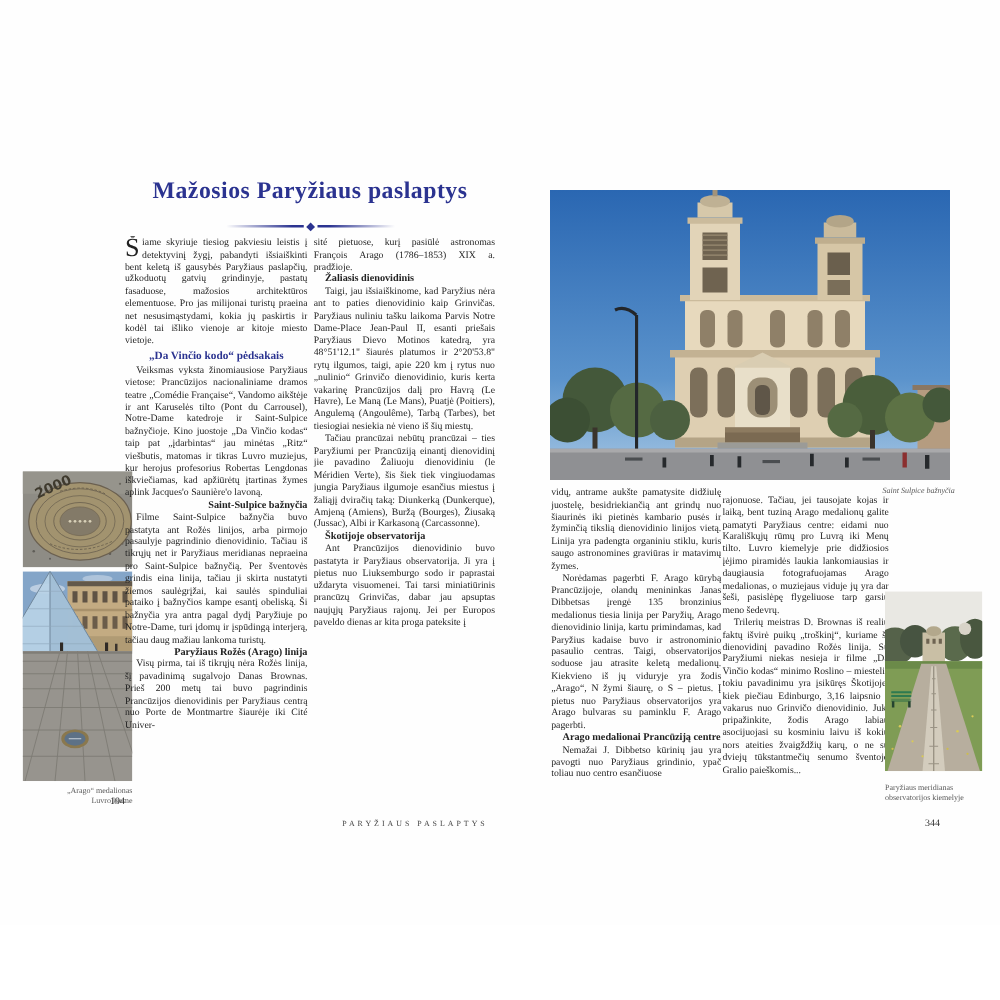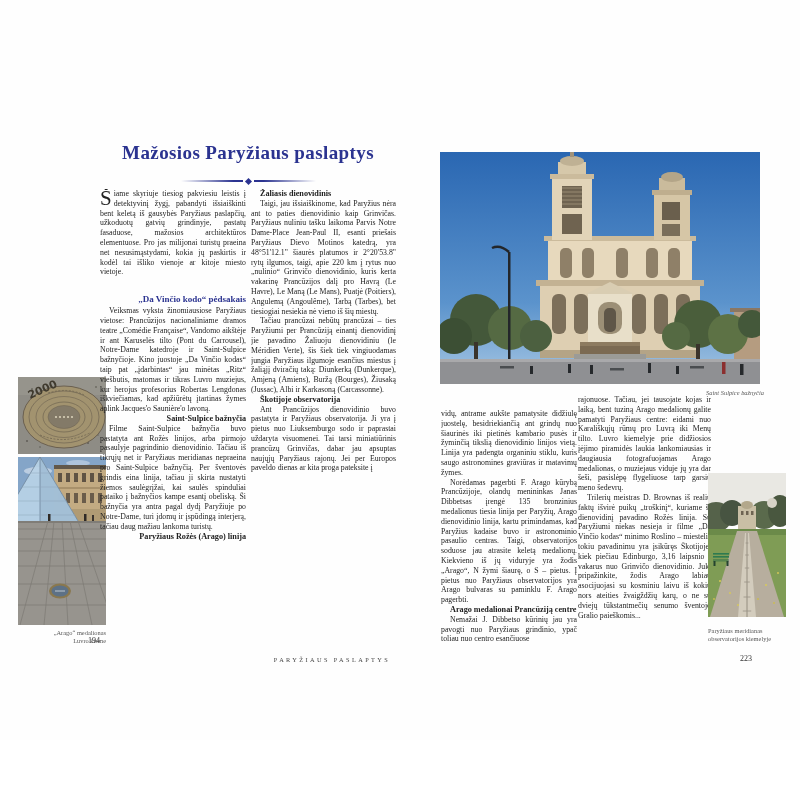--- a/index.html
+++ b/index.html
@@ -9,22 +9,22 @@
   .page-title{position:absolute;left:100px;top:142px;width:296px;text-align:center;
               font-size:19px;font-weight:bold;color:#2b3390;letter-spacing:.4px;}
   .ornament{position:absolute;left:173px;top:177px;width:150px;height:8px;
             display:flex;align-items:center;justify-content:center;gap:3px;}
   .orn-line{height:2px;width:62px;background:linear-gradient(to right,rgba(43,51,144,0),#2b3390 85%);}
   .orn-line.rev{background:linear-gradient(to left,rgba(43,51,144,0),#2b3390 85%);}
   .orn-diamond{width:5px;height:5px;background:#2b3390;transform:rotate(45deg);flex:0 0 auto;}
   .col{position:absolute;overflow:hidden;}
   .col p{margin:0;text-align:justify;font-size:7.8px;line-height:9.8px;text-indent:9px;}
   .col p.noind{text-indent:0;}
-  .h-blue{margin:16px 0 1px;font-size:9px;line-height:12px;font-weight:bold;color:#2b3390;
-          text-align:right;text-indent:0 !important;}
+  .h-blue{margin:1px 0 1px;font-size:9px;line-height:12px;font-weight:bold;color:#2b3390;
+          text-align:center;text-indent:0 !important;}
   .h-sub{margin:0;font-size:8.2px;line-height:9.8px;font-weight:bold;text-align:justify;text-indent:9px;}
   .h-sub.center{text-align:right;text-indent:0;}
   .dropcap{float:left;font-size:21px;line-height:17px;padding:1px 2px 0 0;font-weight:normal;}
   .caption{position:absolute;font-size:6.4px;line-height:8.2px;color:#5a5a5a;}
   .caption.right{text-align:right;}
   .caption.ital{font-style:italic;}
   .pagenum{position:absolute;font-size:8px;color:#333;}
   .running-footer{position:absolute;left:252px;top:656px;width:160px;text-align:center;
                   font-size:6.3px;letter-spacing:2.4px;color:#444;}
   .photo{position:absolute;overflow:hidden;}
@@ -112,23 +112,25 @@
     <div>Luvro kieme</div>
   </div>
 
   <div class="col" style="left:100px;top:189px;width:146px;height:458px;">
     <p class="noind"><span class="dropcap">Š</span><span>iame skyriuje tiesiog pakviesiu leistis į detektyvinį žygį, pabandyti išsiaiškinti bent keletą iš gausybės Paryžiaus paslapčių, užkoduotų gatvių grindinyje, pastatų fasaduose, mažosios architektūros elementuose. Pro jas milijonai turistų praeina net nesusimąstydami, kokia jų paskirtis ir kodėl tai išliko vienoje ar kitoje miesto vietoje.</span></p>
     <h3 class="h-blue">„Da Vinčio kodo“ pėdsakais</h3>
     <p>Veiksmas vyksta žinomiausiose Paryžiaus vietose: Prancūzijos nacionaliniame dramos teatre „Comédie Française“, Vandomo aikštėje ir ant Karuselės tilto (Pont du Carrousel), Notre-Dame katedroje ir Saint-Sulpice bažnyčioje. Kino juostoje „Da Vinčio kodas“ taip pat „įdarbintas“ jau minėtas „Ritz“ viešbutis, matomas ir tikras Luvro muziejus, kur herojus profesorius Robertas Lengdonas iškviečiamas, kad apžiūrėtų įtartinas žymes aplink Jacques'o Saunière'o lavoną.</p>
     <h4 class="h-sub center">Saint-Sulpice bažnyčia</h4>
     <p>Filme Saint-Sulpice bažnyčia buvo pastatyta ant Rožės linijos, arba pirmojo pasaulyje pagrindinio dienovidinio. Tačiau iš tikrųjų net ir Paryžiaus meridianas nepraeina pro Saint-Sulpice bažnyčią. Per šventovės grindis eina linija, tačiau ji skirta nustatyti žiemos saulėgrįžai, kai saulės spinduliai pataiko į bažnyčios kampe esantį obeliską. Ši bažnyčia yra antra pagal dydį Paryžiuje po Notre-Dame, turi įdomų ir įspūdingą interjerą, tačiau daug mažiau lankoma turistų.</p>
     <h4 class="h-sub center">Paryžiaus Rožės (Arago) linija</h4>
+    <p>Visų pirma, tai iš tikrųjų nėra Rožės linija, šį pavadinimą sugalvojo Danas Brownas. Prieš 200 metų tai buvo pagrindinis Prancūzijos dienovidinis per Paryžiaus centrą nuo Porte de Montmartre šiaurėje iki Cité Univer-</p>
   </div>
 
   <div class="col" style="left:251px;top:189px;width:145px;height:458px;">
+    <p class="noind">sité pietuose, kurį pasiūlė astronomas François Arago (1786–1853) XIX a. pradžioje.</p>
     <h4 class="h-sub">Žaliasis dienovidinis</h4>
     <p>Taigi, jau išsiaiškinome, kad Paryžius nėra ant to paties dienovidinio kaip Grinvičas. Paryžiaus nuliniu tašku laikoma Parvis Notre Dame-Place Jean-Paul II, esanti priešais Paryžiaus Dievo Motinos katedrą, yra 48°51'12.1" šiaurės platumos ir 2°20'53.8" rytų ilgumos, taigi, apie 220 km į rytus nuo „nulinio“ Grinvičo dienovidinio, kuris kerta vakarinę Prancūzijos dalį pro Havrą (Le Havre), Le Maną (Le Mans), Puatjė (Poitiers), Angulemą (Angoulême), Tarbą (Tarbes), bet tiesiogiai nesiekia nė vieno iš šių miestų.</p>
     <p>Tačiau prancūzai nebūtų prancūzai – ties Paryžiumi per Prancūziją einantį dienovidinį jie pavadino Žaliuoju dienovidiniu (le Méridien Verte), šis šiek tiek vingiuodamas jungia Paryžiaus ilgumoje esančius miestus į žaliąjį dviračių taką: Diunkerką (Dunkerque), Amjeną (Amiens), Buržą (Bourges), Žiusaką (Jussac), Albi ir Karkasoną (Carcassonne).</p>
     <h4 class="h-sub">Škotijoje observatorija</h4>
     <p>Ant Prancūzijos dienovidinio buvo pastatyta ir Paryžiaus observatorija. Ji yra į pietus nuo Liuksemburgo sodo ir paprastai uždaryta visuomenei. Tai tarsi miniatiūrinis prancūzų Grinvičas, dabar jau apsuptas naujųjų Paryžiaus rajonų. Jei per Europos paveldo dienas ar kita proga pateksite į</p>
   </div>
 
   <div class="pagenum" style="left:88px;top:636px;">194</div>
   <div class="running-footer">PARYŽIAUS PASLAPTYS</div>
 
@@ -215,21 +217,21 @@
       <rect x="208" y="211" width="3" height="10" fill="#26292c"></rect>
         <rect x="236" y="214" width="3" height="8" fill="#26292c"></rect>
       <rect x="300" y="212" width="3.5" height="11" fill="#26292c"></rect>
         <rect x="90" y="214" width="3" height="8" fill="#26292c"></rect>
       <rect x="282" y="210" width="3.5" height="12" fill="#8b2f2f"></rect>
     </svg>
   </div>
 
   <div class="caption ital" style="left:706px;top:389px;width:80px;">Saint Sulpice bažnyčia</div>
 
-  <div class="col" style="left:441px;top:409px;width:136px;height:252px;">
+  <div class="col" style="left:441px;top:389px;width:136px;height:252px;">
     <p class="noind">vidų, antrame aukšte pamatysite didžiulę juostelę, besidriekiančią ant grindų nuo šiaurinės iki pietinės kambario pusės ir žyminčią tikslią dienovidinio linijos vietą. Linija yra padengta organiniu stiklu, kuris saugo astronomines graviūras ir matavimų žymes.</p>
     <p>Norėdamas pagerbti F. Arago kūrybą Prancūzijoje, olandų menininkas Janas Dibbetsas įrengė 135 bronzinius medalionus tiesia linija per Paryžių, Arago dienovidinio linija, kartu primindamas, kad Paryžius kadaise buvo ir astronominio pasaulio centras. Taigi, observatorijos soduose jau atrasite keletą medalionų. Kiekvieno iš jų viduryje yra žodis „Arago“, N žymi šiaurę, o S – pietus. Į pietus nuo Paryžiaus observatorijos yra Arago bulvaras su paminklu F. Arago pagerbti.</p>
     <h4 class="h-sub">Arago medalionai Prancūziją centre</h4>
     <p>Nemažai J. Dibbetso kūrinių jau yra pavogti nuo Paryžiaus grindinio, ypač toliau nuo centro esančiuose</p>
   </div>
 
   <div class="col" style="left:578px;top:395px;width:133px;height:252px;">
     <p class="noind">rajonuose. Tačiau, jei tausojate kojas ir laiką, bent tuziną Arago medalionų galite pamatyti Paryžiaus centre: eidami nuo Karališkųjų rūmų pro Luvrą iki Menų tilto. Luvro kiemelyje prie didžiosios įėjimo piramidės laukia lankomiausias ir daugiausia fotografuojamas Arago medalionas, o muziejaus viduje jų yra dar šeši, pasislėpę flygeliuose tarp garsių meno šedevrų.</p>
     <p>Trilerių meistras D. Brownas iš realių faktų išvirė puikų „troškinį“, kuriame šį dienovidinį pavadino Rožės linija. Su Paryžiumi niekas nesieja ir filme „Da Vinčio kodas“ minimo Roslino – miestelis tokiu pavadinimu yra įsikūręs Škotijoje, kiek piečiau Edinburgo, 3,16 laipsnio į vakarus nuo Grinvičo dienovidinio. Juk, pripažinkite, žodis Arago labiau asocijuojasi su kosminiu laivu iš kokių nors ateities žvaigždžių karų, o ne su dviejų tūkstantmečių senumo šventojo Gralio paieškomis...</p>
   </div>
@@ -267,15 +269,15 @@
       <circle cx="70" cy="100" r="0.9" fill="#d9ca57"></circle>
         <circle cx="6" cy="126" r="0.9" fill="#cdbd4e"></circle>
     </svg>
   </div>
 
   <div class="caption" style="left:708px;top:627px;width:84px;">
     <div>Paryžiaus meridianas</div>
     <div>observatorijos kiemelyje</div>
   </div>
 
-  <div class="pagenum" style="left:740px;top:654px;">223</div>
+  <div class="pagenum" style="left:740px;top:654px;">344</div>
 
 </div>
 
 </body></html>

